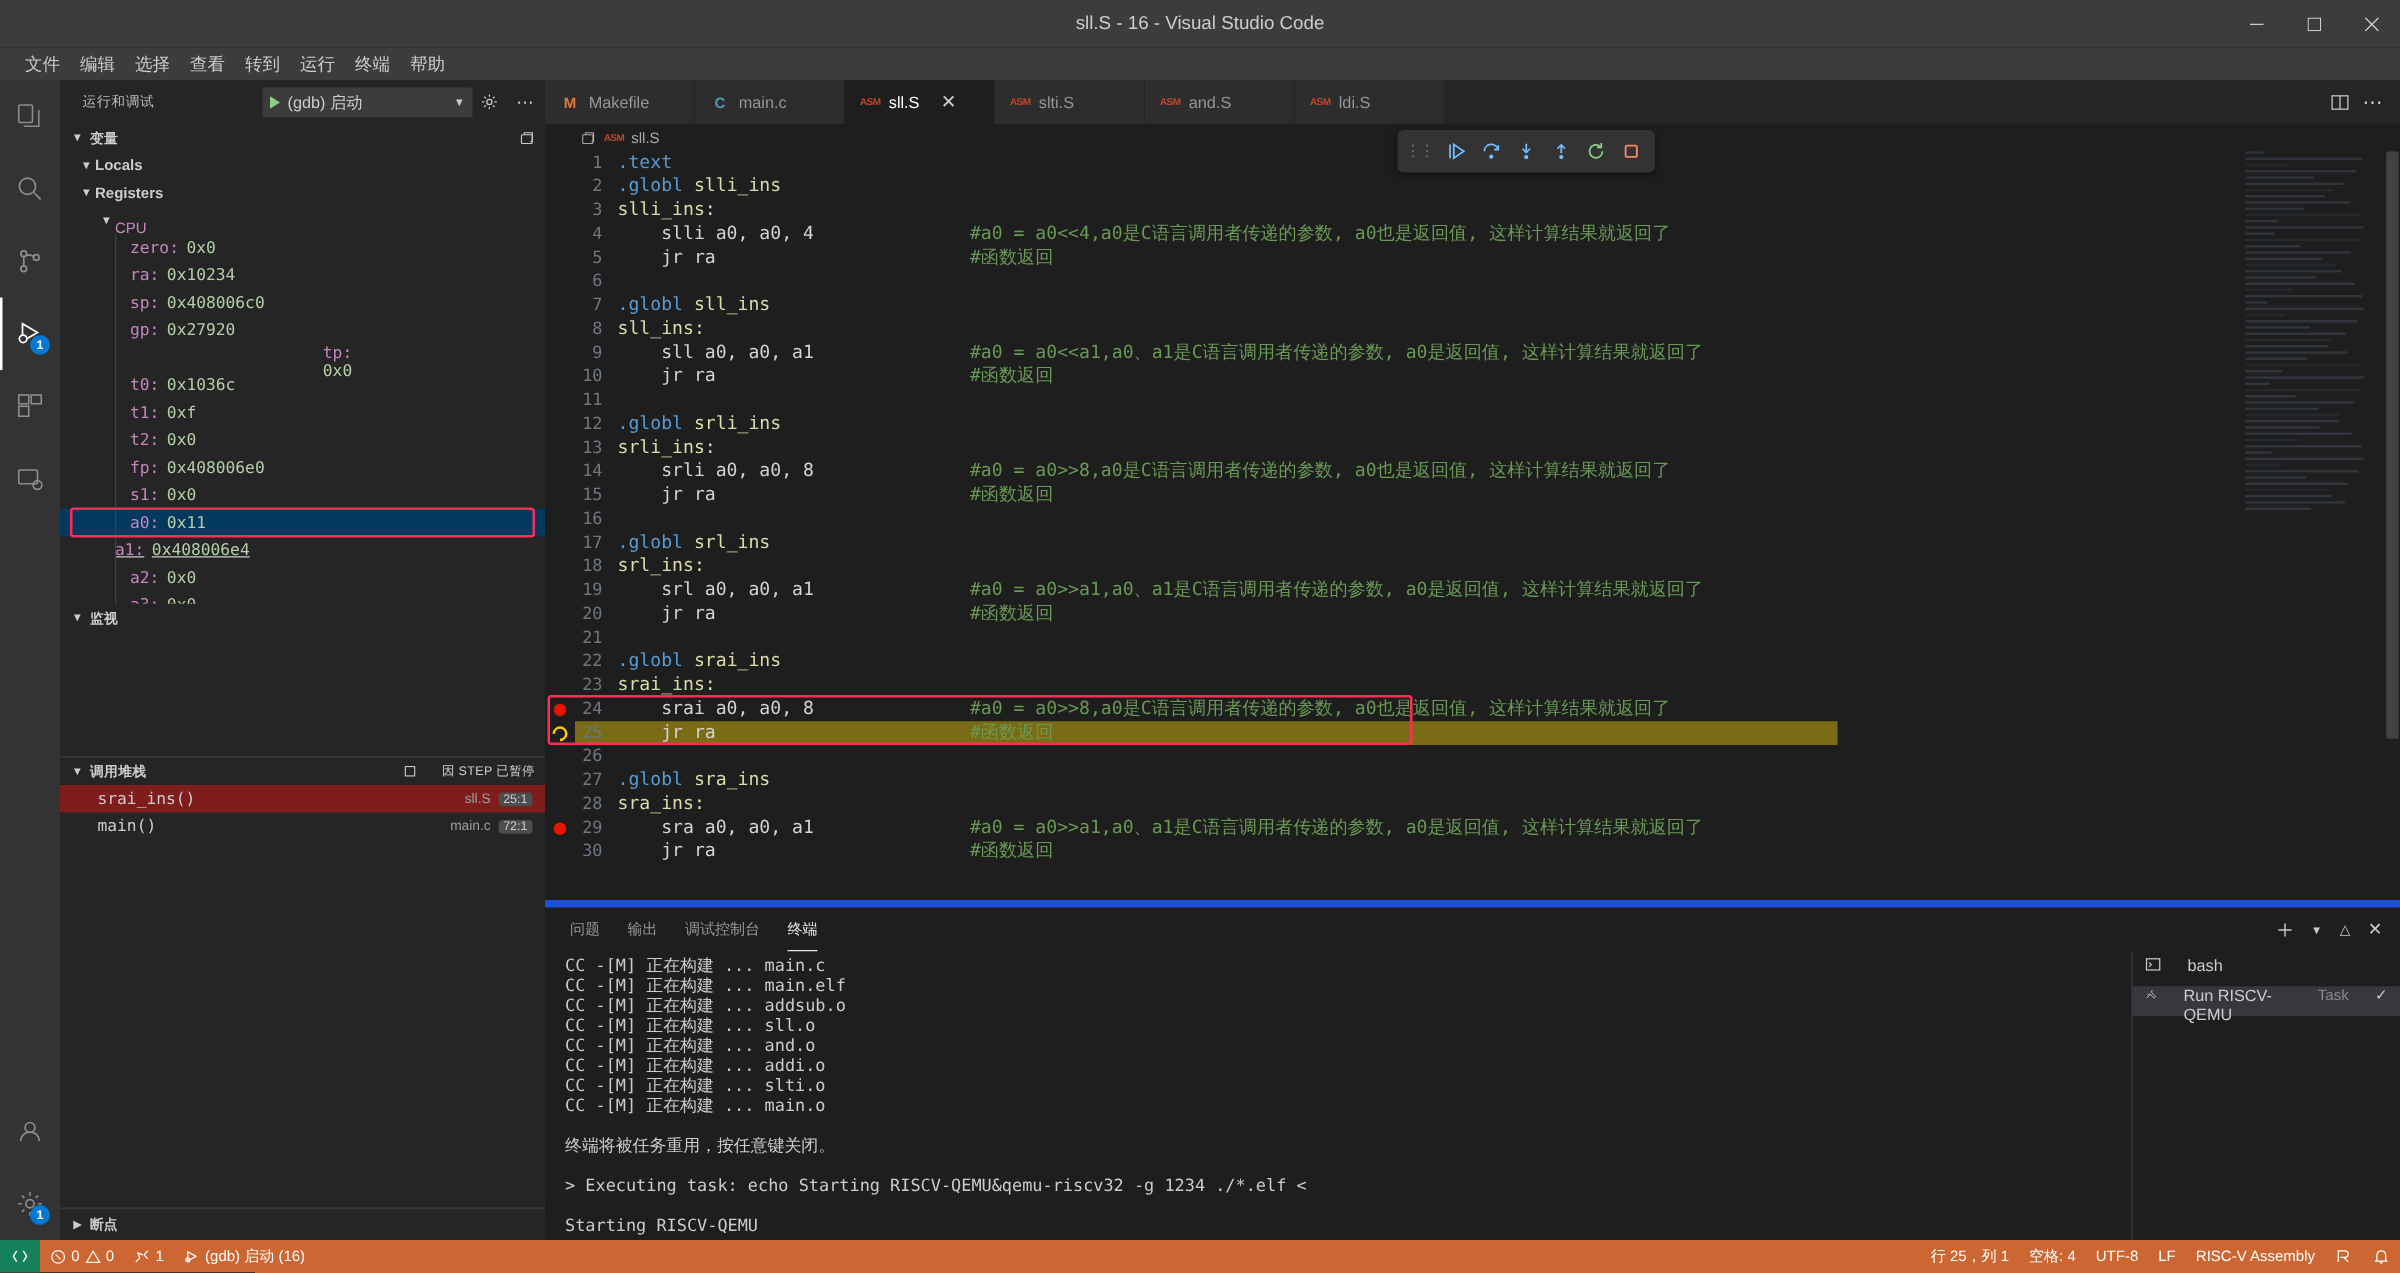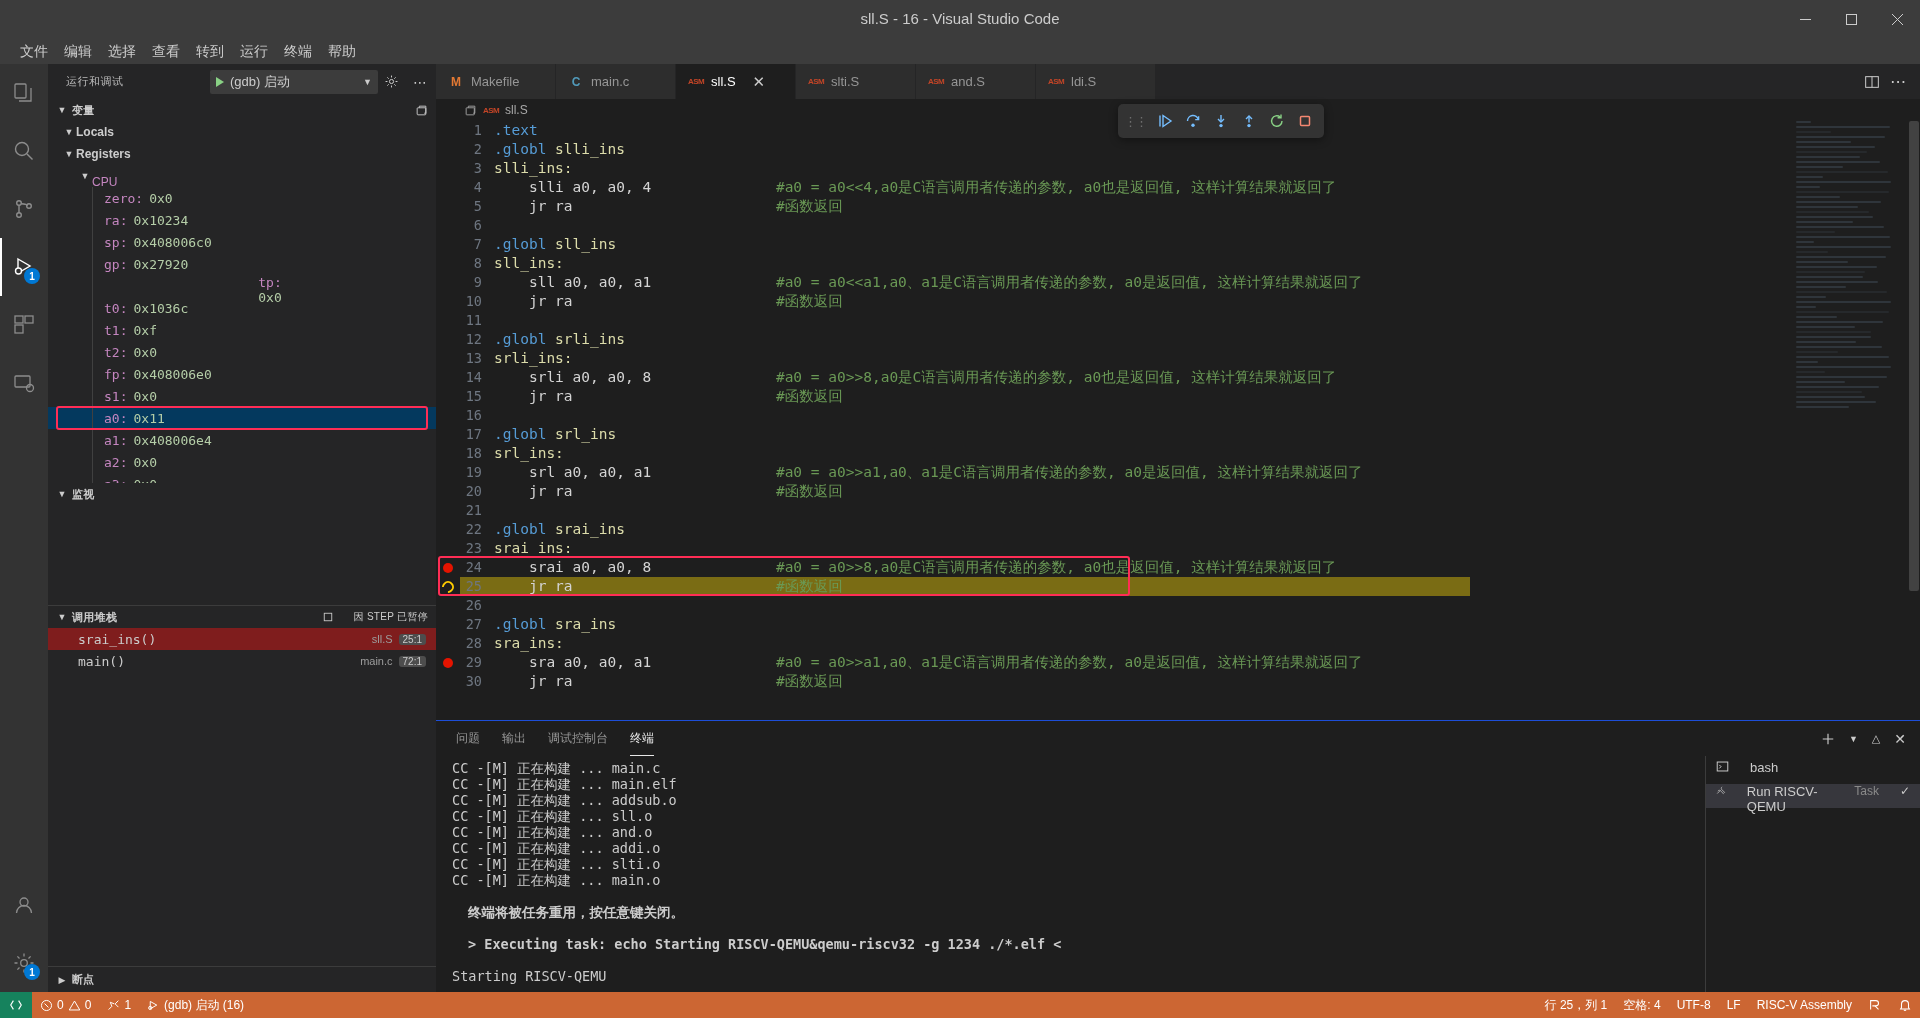--- a/index.html
+++ b/index.html
@@ -154,33 +154,33 @@
   .cmt { color: #6a9955; margin-left: 20px; }
   .exec-band { position: absolute; left: 24px; height: 19px; background: #7a6c14; }
   .code-hl-box { position: absolute; border: 2px solid #ff2d55; border-radius: 3px; z-index: 9; pointer-events: none; }
 
   .minimap { position: absolute; right: 14px; top: 0; width: 110px; height: 100%; opacity: .55; }
   .mm-line { height: 2px; background: #4a5a6a; margin-bottom: 3px; border-radius: 1px; }
   .scroll-bar-v { position: absolute; right: 0; top: 0; width: 14px; height: 100%; }
   .scroll-thumb { position: absolute; right: 1px; width: 10px; background: #424242; border-radius: 2px; }
 
   
-  .panel { height: 272px; background: #1e1e1e; border-top: 1px solid #1d4ed8; display: flex; flex-direction: column; flex: none; }
+  .panel { height: 272px; background: #1e1e1e; border-top: 6px solid #1d4ed8; display: flex; flex-direction: column; flex: none; }
   .panel-tabs { height: 35px; display: flex; align-items: center; padding-left: 20px; gap: 22px; flex: none; position: relative; }
   .ptab { font-size: 12px; color: #969696; height: 35px; display: flex; align-items: center; position: relative; }
   .ptab.active { color: #e7e7e7; }
   .ptab.active::after { content: ""; position: absolute; left: 0; right: 0; bottom: 0; height: 1px; background: #e7e7e7; }
   .panel-actions { margin-left: auto; display: flex; align-items: center; gap: 14px; padding-right: 14px; color: #cccccc; font-size: 14px; }
   .panel-main { flex: 1; display: flex; min-height: 0; }
   .term-body {
     flex: 1; padding: 4px 0 0 16px; overflow: hidden;
     font-family: "DejaVu Sans Mono","Liberation Mono", monospace; font-size: 13.5px; line-height: 16px; color: #cccccc;
   }
   .term-line { white-space: pre; }
-  .term-line.bold { font-weight: bold; margin-left: 16px; }
+  .term-line.bold { font-weight: normal; }
   .term-spacer { height: 16px; }
   .term-side { width: 215px; flex: none; border-left: 1px solid #3c3c3c; padding-top: 4px; }
   .ts-row { height: 24px; display: flex; gap: 21px; padding-left: 10px; font-size: 13px; color: #cccccc; }
   .ts-row.sel { background: #37373d; }
   .ts-type { color: #8a8a8a; font-size: 12px; margin-left: 4px; }
   .ts-check { margin-left: auto; margin-right: 10px; color: #cccccc; font-size: 12px; }
 
   
   .statusbar {
     height: 26px; background: #cc6633; display: flex; align-items: center; flex: none;
@@ -380,21 +380,21 @@
             <div class="var-row" style="padding-left: 56px;">
               <span class="reg-name">s1:</span>
               <span style="width:6px"></span>
               <span class="reg-val">0x0</span>
             </div>
             <div class="var-row selected" style="padding-left: 56px;">
               <span class="reg-name">a0:</span>
               <span style="width:6px"></span>
               <span class="reg-val">0x11</span>
             </div>
-            <div class="var-row" style="padding-left: 56px;">
+            <div class="var-row" style="padding-left: 44px; text-decoration: underline;">
               <span class="reg-name">a1:</span>
               <span style="width:6px"></span>
               <span class="reg-val">0x408006e4</span>
             </div>
             <div class="var-row" style="padding-left: 56px;">
               <span class="reg-name">a2:</span>
               <span style="width:6px"></span>
               <span class="reg-val">0x0</span>
             </div>
             <div class="var-row" style="padding-left: 56px;">

